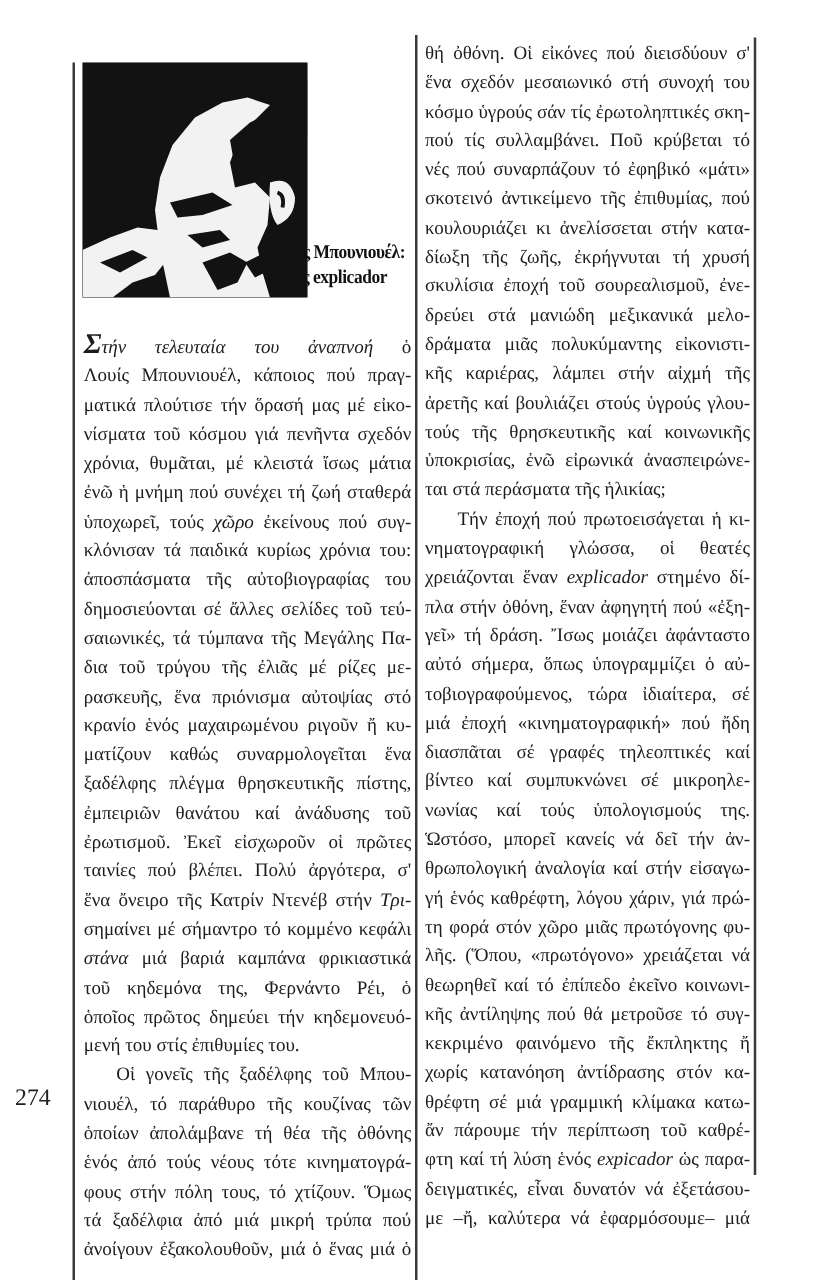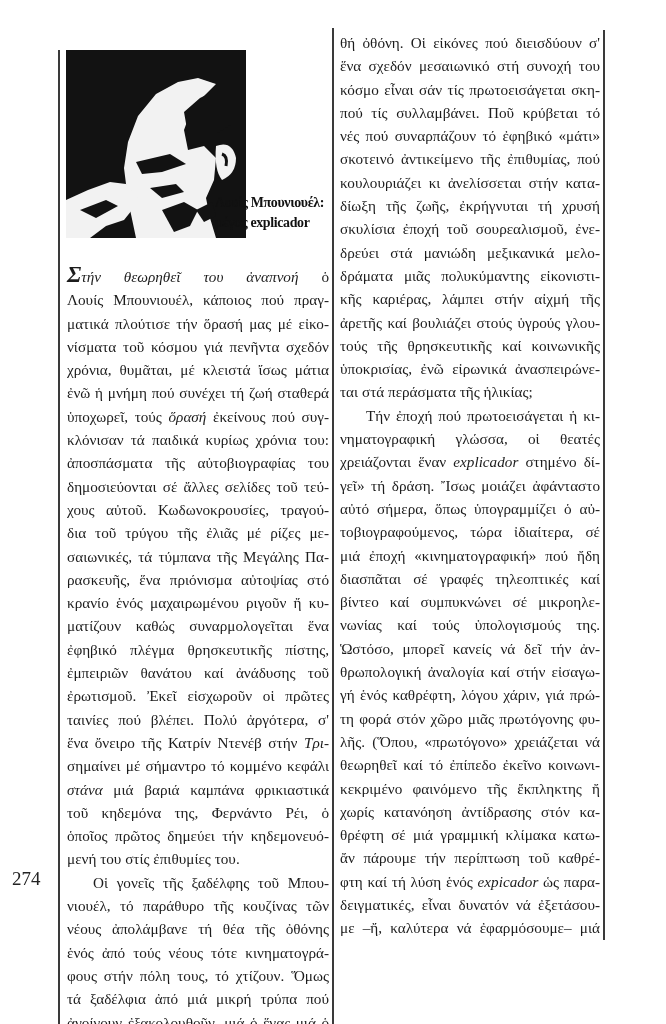--- a/index.html
+++ b/index.html
@@ -71,87 +71,88 @@
     <path d="M130 160 L146 152 L150 166 L138 172 Z" fill="#121212"></path>
   </svg>
 </div>
 
 <div class="caption">
   <div>Λουίς Μπουνιουέλ:</div>
   <div>μέγας explicador</div>
 </div>
 
 <div class="col col-left" id="col-left">
-    <span class="line"><span class="dropcap">Σ</span><span class="it">τήν θεωρηθεῖ του ἀναπνοή</span> ὁ</span>
+    <span class="line"><span class="dropcap">Σ</span><span class="it">τήν τελευταία του ἀναπνοή</span> ὁ</span>
     <span class="line">Λουίς Μπουνιουέλ, κάποιος πού πραγ-</span>
     <span class="line">ματικά πλούτισε τήν ὅρασή μας μέ εἰκο-</span>
     <span class="line">νίσματα τοῦ κόσμου γιά πενῆντα σχεδόν</span>
     <span class="line">χρόνια, θυμᾶται, μέ κλειστά ἴσως μάτια</span>
     <span class="line">ἐνῶ ἡ μνήμη πού συνέχει τή ζωή σταθερά</span>
-    <span class="line">ὑποχωρεῖ, τούς <span class="it">ὅρασή</span> ἐκείνους πού συγ-</span>
+    <span class="line">ὑποχωρεῖ, τούς <span class="it">χῶρο</span> ἐκείνους πού συγ-</span>
     <span class="line">κλόνισαν τά παιδικά κυρίως χρόνια του:</span>
     <span class="line">ἀποσπάσματα τῆς αὐτοβιογραφίας του</span>
     <span class="line">δημοσιεύονται σέ ἄλλες σελίδες τοῦ τεύ-</span>
-    <span class="line">χους αὐτοῦ. Κωδωνοκρουσίες, τραγού-</span>
+    <span class="line">σαιωνικές, τά τύμπανα τῆς Μεγάλης Πα-</span>
     <span class="line">δια τοῦ τρύγου τῆς ἐλιᾶς μέ ρίζες με-</span>
-    <span class="line">σαιωνικές, τά τύμπανα τῆς Μεγάλης Πα-</span>
     <span class="line">ρασκευῆς, ἕνα πριόνισμα αὐτοψίας στό</span>
     <span class="line">κρανίο ἑνός μαχαιρωμένου ριγοῦν ἤ κυ-</span>
     <span class="line">ματίζουν καθώς συναρμολογεῖται ἕνα</span>
-    <span class="line">ἐφηβικό πλέγμα θρησκευτικῆς πίστης,</span>
+    <span class="line">ξαδέλφης πλέγμα θρησκευτικῆς πίστης,</span>
     <span class="line">ἐμπειριῶν θανάτου καί ἀνάδυσης τοῦ</span>
     <span class="line">ἐρωτισμοῦ. Ἐκεῖ εἰσχωροῦν οἱ πρῶτες</span>
     <span class="line">ταινίες πού βλέπει. Πολύ ἀργότερα, σ'</span>
     <span class="line">ἕνα ὄνειρο τῆς Κατρίν Ντενέβ στήν <span class="it">Τρι-</span></span>
     <span class="line">σημαίνει μέ σήμαντρο τό κομμένο κεφάλι</span>
     <span class="line"><span class="it">στάνα</span> μιά βαριά καμπάνα φρικιαστικά</span>
     <span class="line">τοῦ κηδεμόνα της, Φερνάντο Ρέι, ὁ</span>
     <span class="line">ὁποῖος πρῶτος δημεύει τήν κηδεμονευό-</span>
     <span class="line last">μενή του στίς ἐπιθυμίες του.</span>
     <span class="line indent">Οἱ γονεῖς τῆς ξαδέλφης τοῦ Μπου-</span>
     <span class="line">νιουέλ, τό παράθυρο τῆς κουζίνας τῶν</span>
-    <span class="line">νέους ἀπολάμβανε τή θέα τῆς ὀθόνης</span>
+    <span class="line">ὁποίων ἀπολάμβανε τή θέα τῆς ὀθόνης</span>
     <span class="line">ἑνός ἀπό τούς νέους τότε κινηματογρά-</span>
     <span class="line">φους στήν πόλη τους, τό χτίζουν. Ὅμως</span>
     <span class="line">τά ξαδέλφια ἀπό μιά μικρή τρύπα πού</span>
     <span class="line">ἀνοίγουν ἐξακολουθοῦν, μιά ὁ ἕνας μιά ὁ</span>
   </div>
 <div class="col col-right" id="col-right">
     <span class="line">θή ὀθόνη. Οἱ εἰκόνες πού διεισδύουν σ'</span>
     <span class="line">ἕνα σχεδόν μεσαιωνικό στή συνοχή του</span>
-    <span class="line">κόσμο εἶναι σάν τίς πρωτοεισάγεται σκη-</span>
+    <span class="line">κόσμο ὑγρούς σάν τίς ἐρωτοληπτικές σκη-</span>
     <span class="line">πού τίς συλλαμβάνει. Ποῦ κρύβεται τό</span>
     <span class="line">νές πού συναρπάζουν τό ἐφηβικό «μάτι»</span>
     <span class="line">σκοτεινό ἀντικείμενο τῆς ἐπιθυμίας, πού</span>
     <span class="line">κουλουριάζει κι ἀνελίσσεται στήν κατα-</span>
     <span class="line">δίωξη τῆς ζωῆς, ἐκρήγνυται τή χρυσή</span>
     <span class="line">σκυλίσια ἐποχή τοῦ σουρεαλισμοῦ, ἐνε-</span>
     <span class="line">δρεύει στά μανιώδη μεξικανικά μελο-</span>
     <span class="line">δράματα μιᾶς πολυκύμαντης εἰκονιστι-</span>
     <span class="line">κῆς καριέρας, λάμπει στήν αἰχμή τῆς</span>
     <span class="line">ἀρετῆς καί βουλιάζει στούς ὑγρούς γλου-</span>
     <span class="line">τούς τῆς θρησκευτικῆς καί κοινωνικῆς</span>
     <span class="line">ὑποκρισίας, ἐνῶ εἰρωνικά ἀνασπειρώνε-</span>
     <span class="line last">ται στά περάσματα τῆς ἡλικίας;</span>
     <span class="line indent">Τήν ἐποχή πού πρωτοεισάγεται ἡ κι-</span>
     <span class="line">νηματογραφική γλώσσα, οἱ θεατές</span>
     <span class="line">χρειάζονται ἕναν <span class="it">explicador</span> στημένο δί-</span>
+    <span class="line">πλα στήν ὀθόνη, ἕναν ἀφηγητή πού «ἐξη-</span>
     <span class="line">γεῖ» τή δράση. Ἴσως μοιάζει ἀφάνταστο</span>
     <span class="line">αὐτό σήμερα, ὅπως ὑπογραμμίζει ὁ αὐ-</span>
     <span class="line">τοβιογραφούμενος, τώρα ἰδιαίτερα, σέ</span>
     <span class="line">μιά ἐποχή «κινηματογραφική» πού ἤδη</span>
     <span class="line">διασπᾶται σέ γραφές τηλεοπτικές καί</span>
     <span class="line">βίντεο καί συμπυκνώνει σέ μικροηλε-</span>
     <span class="line">νωνίας καί τούς ὑπολογισμούς της.</span>
     <span class="line">Ὡστόσο, μπορεῖ κανείς νά δεῖ τήν ἀν-</span>
     <span class="line">θρωπολογική ἀναλογία καί στήν εἰσαγω-</span>
     <span class="line">γή ἑνός καθρέφτη, λόγου χάριν, γιά πρώ-</span>
     <span class="line">τη φορά στόν χῶρο μιᾶς πρωτόγονης φυ-</span>
     <span class="line">λῆς. (Ὅπου, «πρωτόγονο» χρειάζεται νά</span>
     <span class="line">θεωρηθεῖ καί τό ἐπίπεδο ἐκεῖνο κοινωνι-</span>
+    <span class="line">κῆς ἀντίληψης πού θά μετροῦσε τό συγ-</span>
     <span class="line">κεκριμένο φαινόμενο τῆς ἔκπληκτης ἤ</span>
     <span class="line">χωρίς κατανόηση ἀντίδρασης στόν κα-</span>
     <span class="line">θρέφτη σέ μιά γραμμική κλίμακα κατω-</span>
     <span class="line">ἄν πάρουμε τήν περίπτωση τοῦ καθρέ-</span>
     <span class="line">φτη καί τή λύση ἑνός <span class="it">expicador</span> ὡς παρα-</span>
     <span class="line">δειγματικές, εἶναι δυνατόν νά ἐξετάσου-</span>
     <span class="line">με –ἤ, καλύτερα νά ἐφαρμόσουμε– μιά</span>
   </div>
 
 <div class="page-number">274</div>

